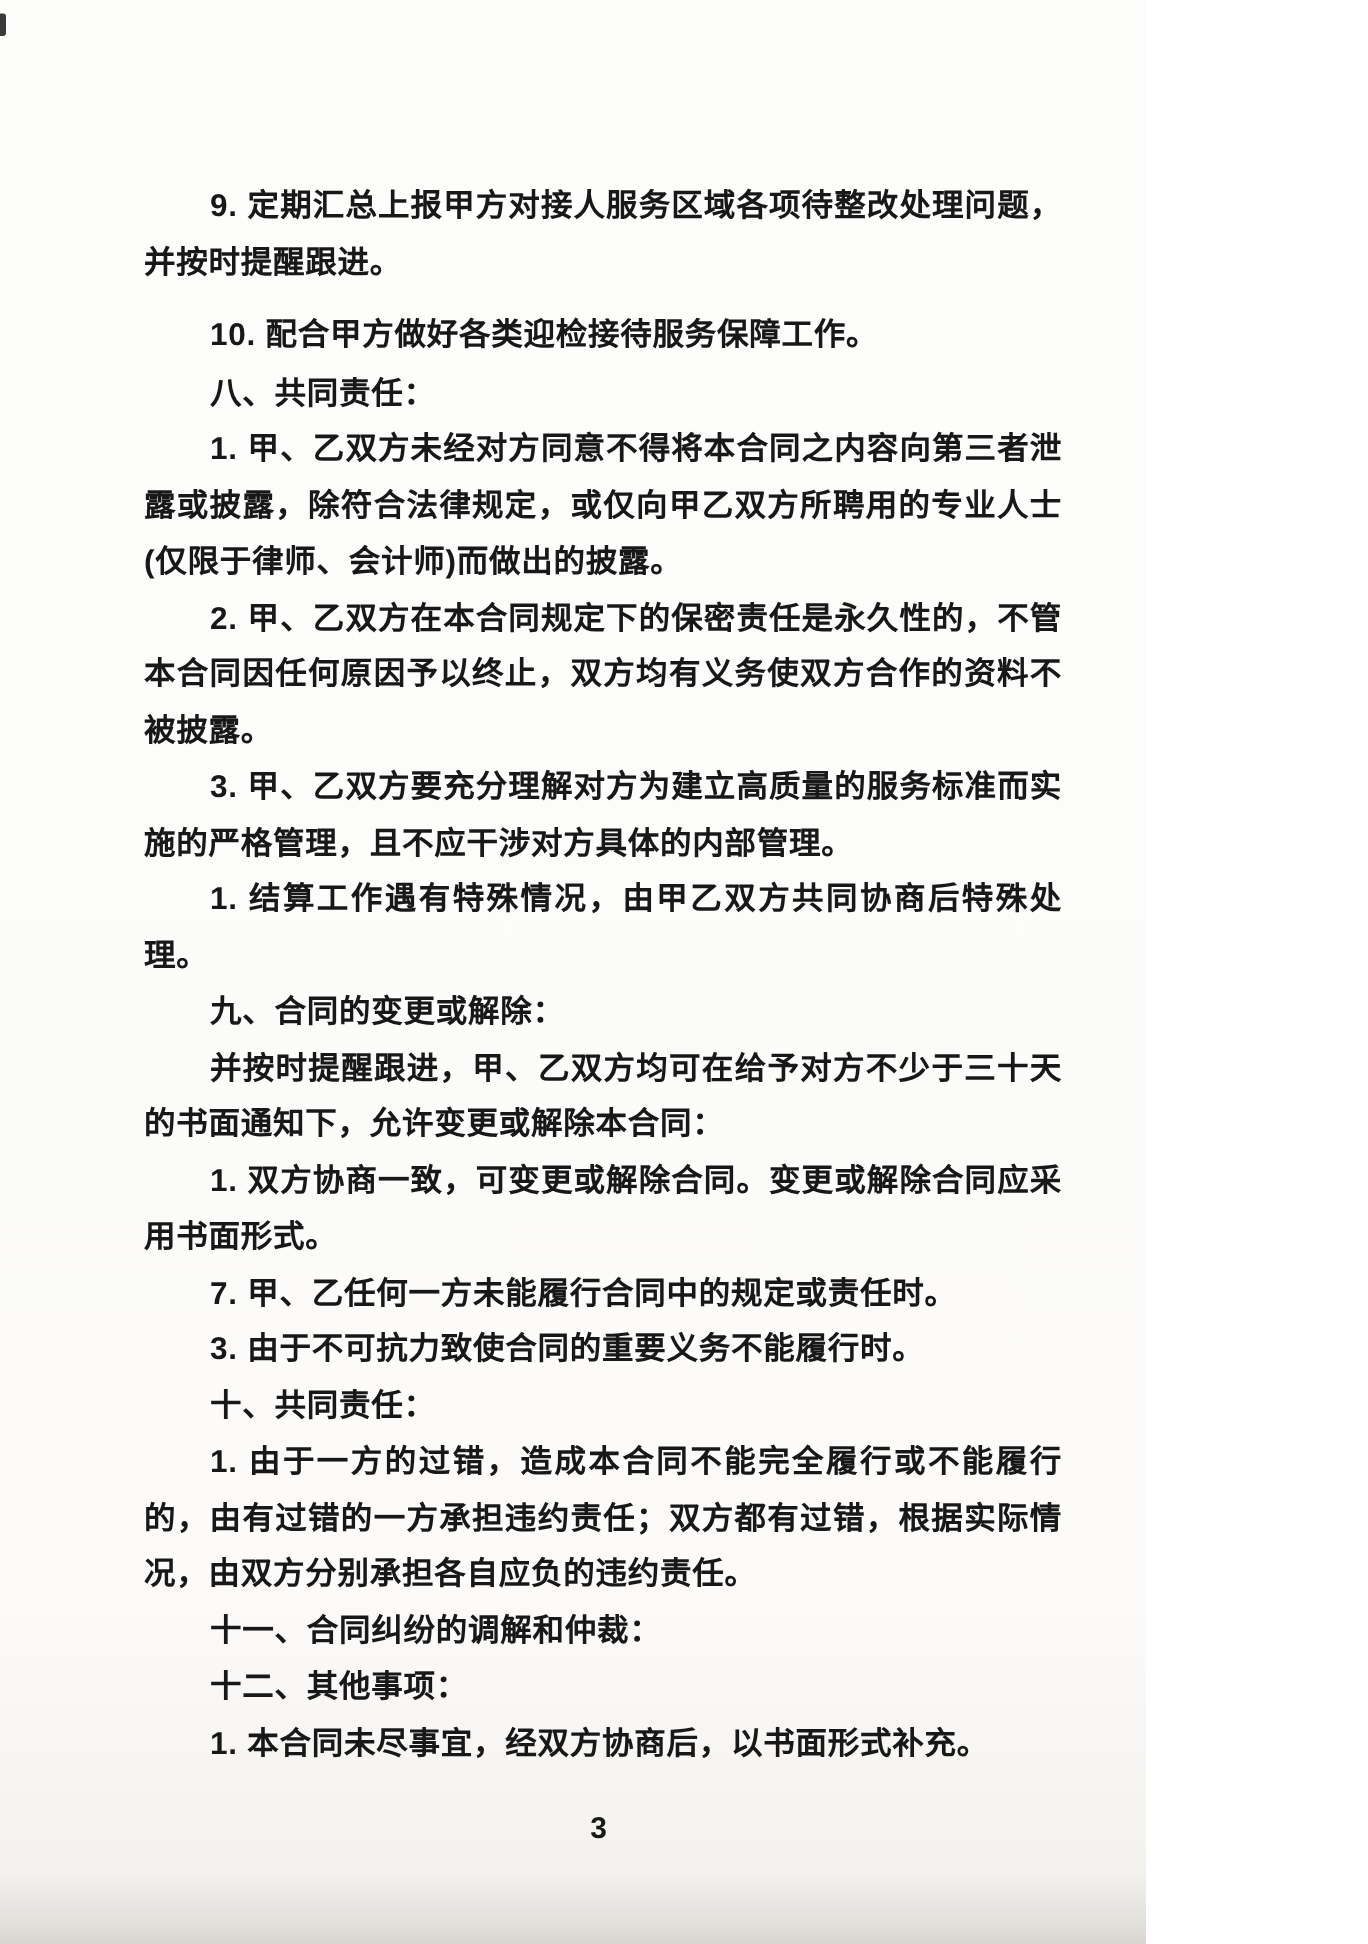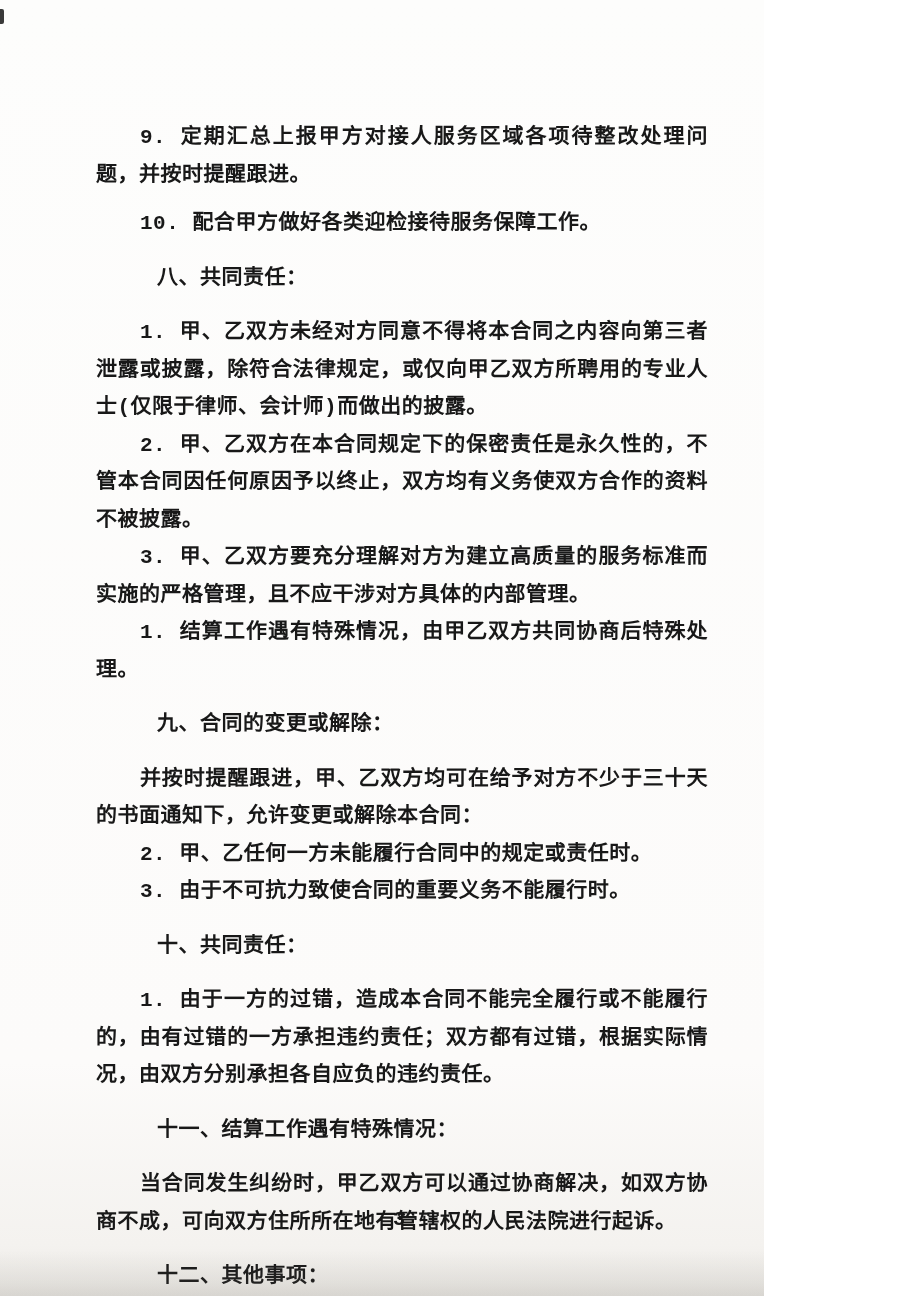--- a/index.html
+++ b/index.html
@@ -6,40 +6,40 @@
     margin: 0;
     padding: 0;
     background: #ffffff;
   }
   .page {
     position: relative;
     width: 764px;
     height: 1296px;
     background: linear-gradient(180deg, #fdfdfc 0%, #fcfbfa 82%, #f4f2ef 96%, #eceae6 100%);
     overflow: hidden;
-    font-family: Liberation Mono, monospace;
+    font-family: Liberation Sans, sans-serif;
     color: #181818;
   }
   .content {
     position: absolute;
     left: 96px;
     right: 56px;
     top: 119px;
     font-size: 21px;
     font-weight: 700;
     line-height: 37.5px;
     text-align: justify;
     letter-spacing: 0.5px;
   }
   .para {
     margin: 0;
     text-indent: 44px;
   }
   .heading {
-    margin: 17px;
+    margin: 0;
     text-indent: 44px;
   }
   .gap-lg { margin-bottom: 11px; }
   .gap-sm { margin-bottom: 1px; }
   .page-number {
     position: absolute;
     top: 1208px;
     left: 0;
     width: 100%;
     text-align: center;
@@ -75,26 +75,26 @@
   <div class="content">
     <p class="para gap-lg">9. 定期汇总上报甲方对接人服务区域各项待整改处理问题，并按时提醒跟进。</p>
     <p class="para gap-sm">10. 配合甲方做好各类迎检接待服务保障工作。</p>
     <p class="heading">八、共同责任：</p>
     <p class="para">1. 甲、乙双方未经对方同意不得将本合同之内容向第三者泄露或披露，除符合法律规定，或仅向甲乙双方所聘用的专业人士(仅限于律师、会计师)而做出的披露。</p>
     <p class="para">2. 甲、乙双方在本合同规定下的保密责任是永久性的，不管本合同因任何原因予以终止，双方均有义务使双方合作的资料不被披露。</p>
     <p class="para">3. 甲、乙双方要充分理解对方为建立高质量的服务标准而实施的严格管理，且不应干涉对方具体的内部管理。</p>
     <p class="para">1. 结算工作遇有特殊情况，由甲乙双方共同协商后特殊处理。</p>
     <p class="heading">九、合同的变更或解除：</p>
     <p class="para">并按时提醒跟进，甲、乙双方均可在给予对方不少于三十天的书面通知下，允许变更或解除本合同：</p>
-    <p class="para">2. 甲、乙任何一方未能履行合同中的规定或责任时。</p>
+    <p class="para">1. 双方协商一致，可变更或解除合同。变更或解除合同应采用书面形式。</p>
+    <p class="para">7. 甲、乙任何一方未能履行合同中的规定或责任时。</p>
     <p class="para">3. 由于不可抗力致使合同的重要义务不能履行时。</p>
     <p class="heading">十、共同责任：</p>
     <p class="para">1. 由于一方的过错，造成本合同不能完全履行或不能履行的，由有过错的一方承担违约责任；双方都有过错，根据实际情况，由双方分别承担各自应负的违约责任。</p>
-    <p class="heading">十一、结算工作遇有特殊情况：</p>
-    <p class="para">当合同发生纠纷时，甲乙双方可以通过协商解决，如双方协商不成，可向双方住所所在地有管辖权的人民法院进行起诉。</p>
+    <p class="heading">十一、合同纠纷的调解和仲裁：</p>
     <p class="heading">十二、其他事项：</p>
     <p class="para">1. 本合同未尽事宜，经双方协商后，以书面形式补充。</p>
   </div>
 
   <div class="page-number">3</div>
 
   <div class="bottom-shade"></div>
 </div>
 
 </body></html>

